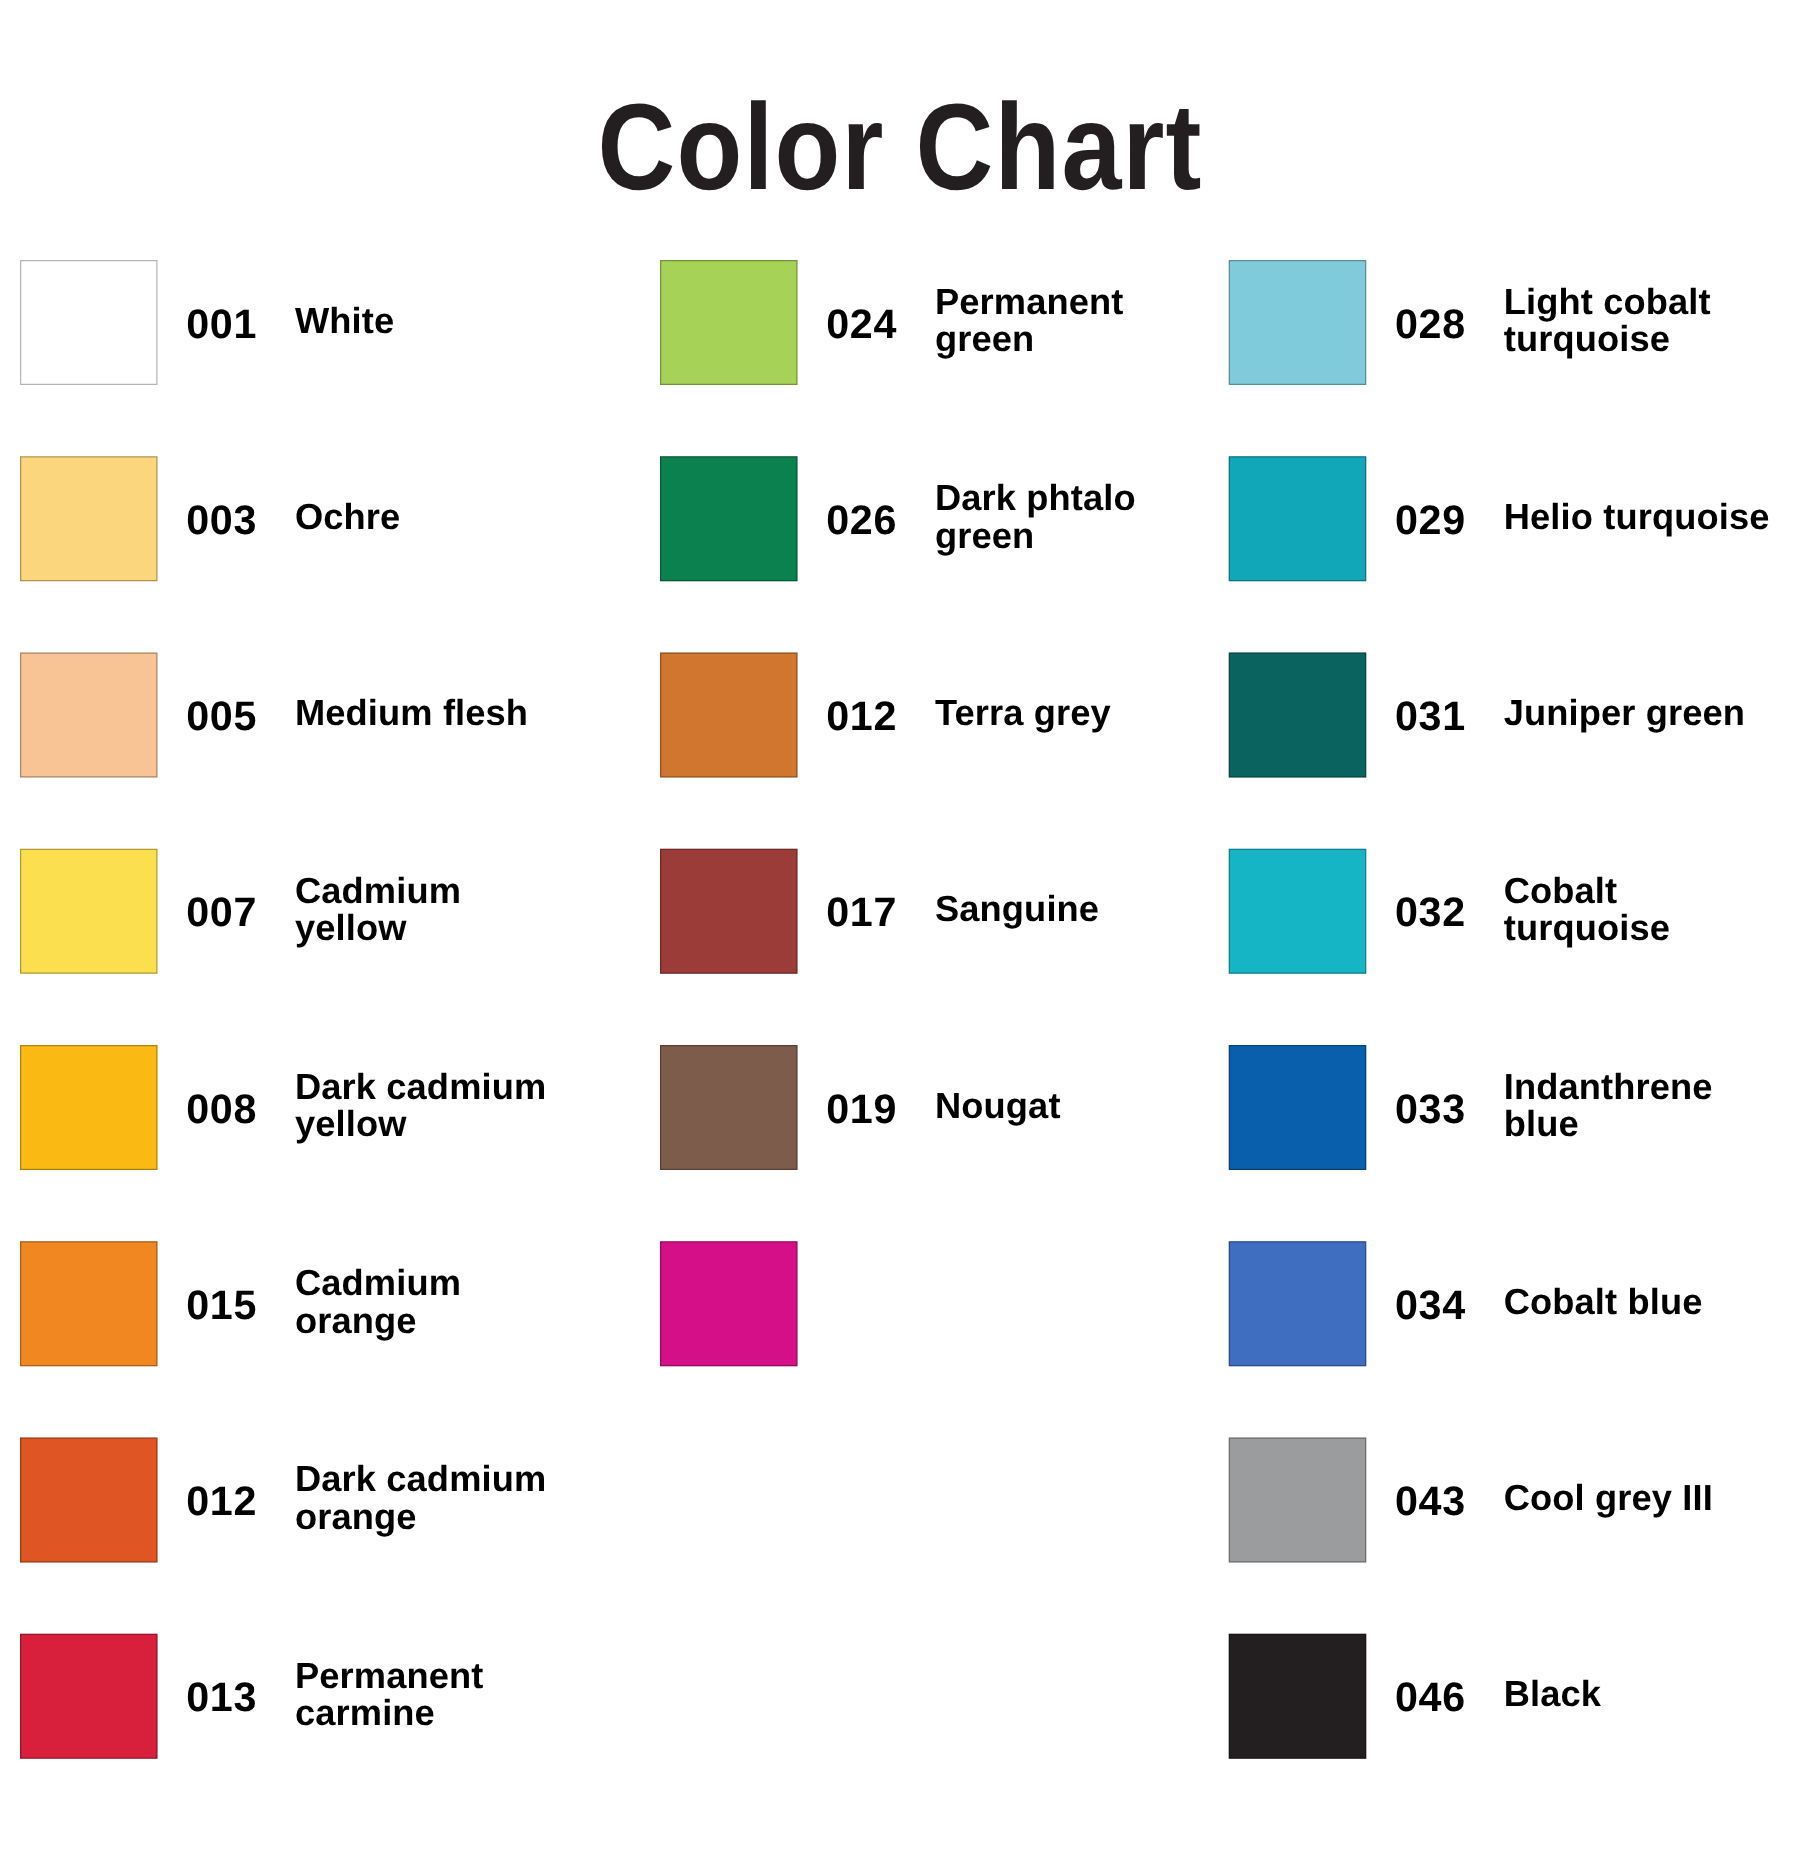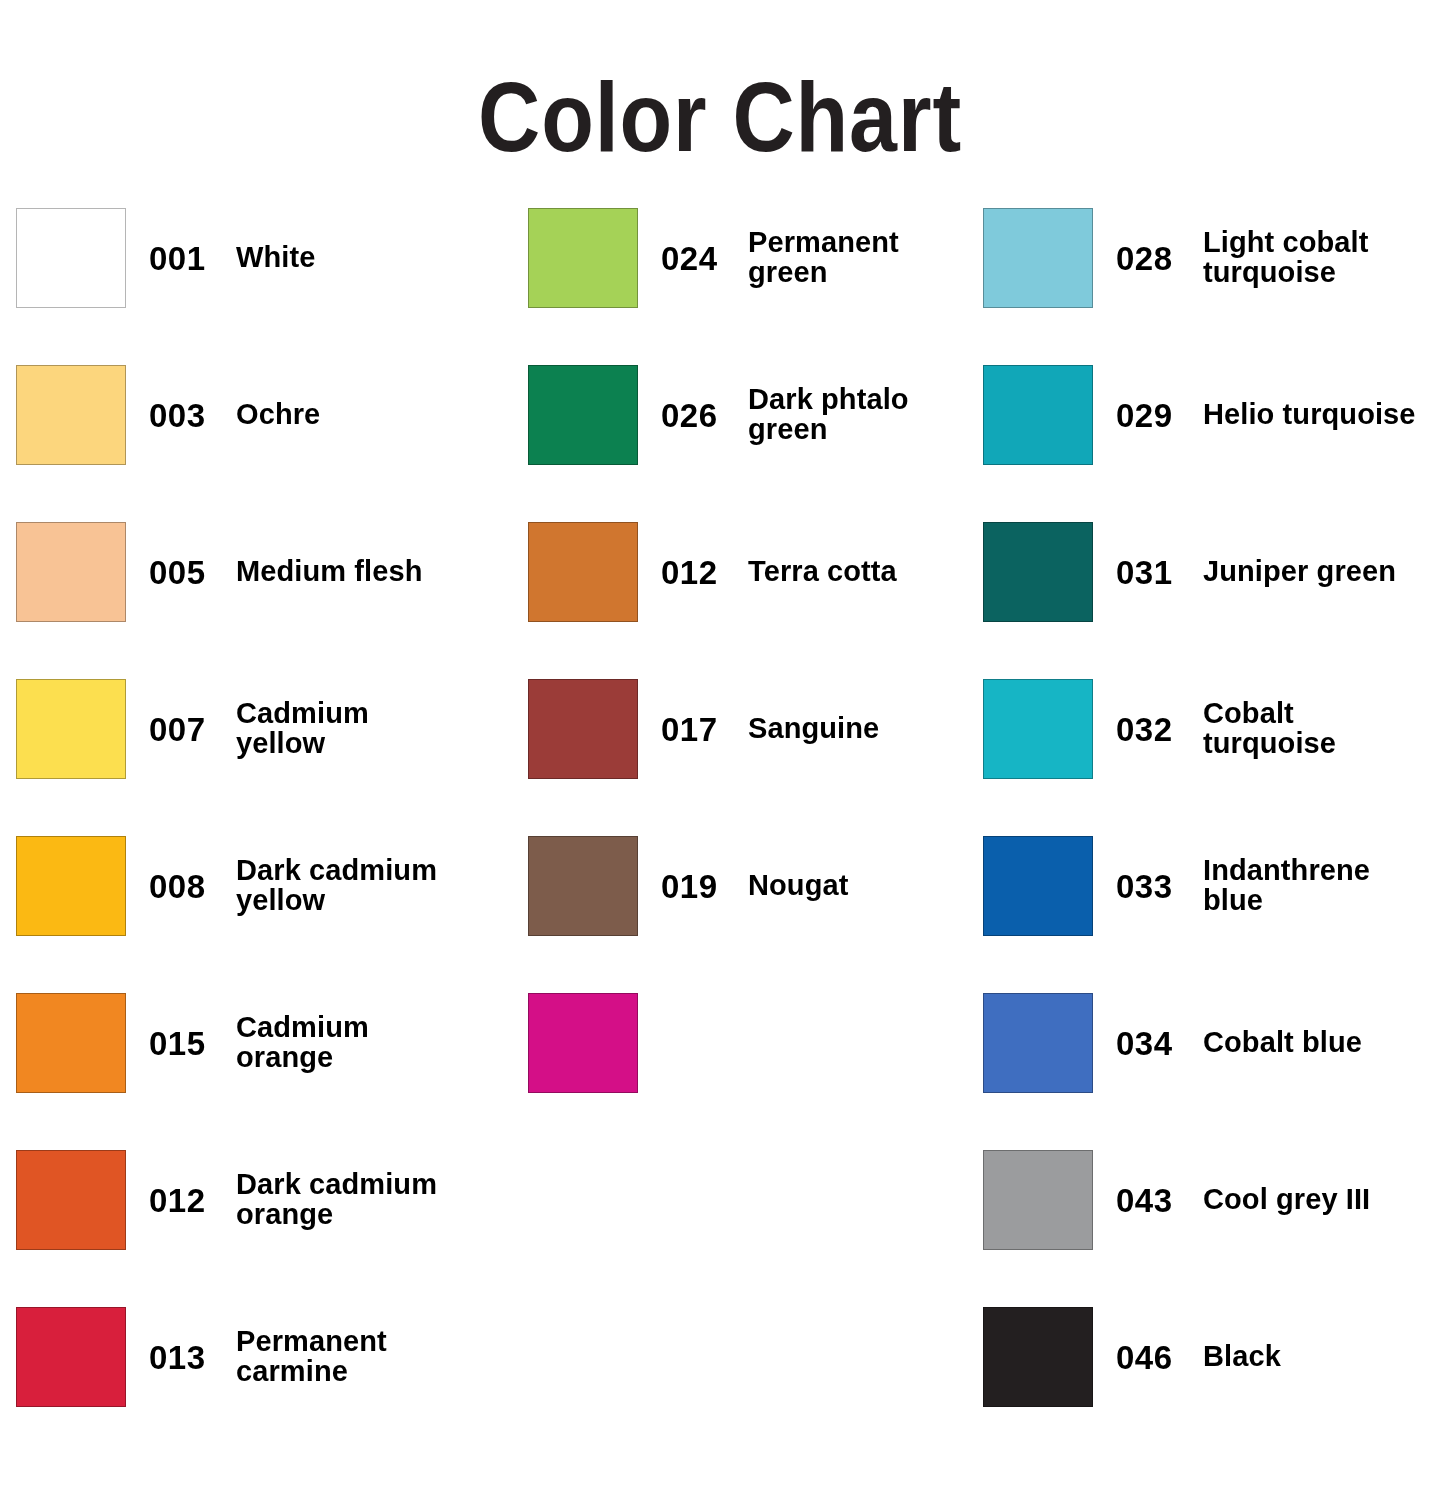--- a/index.html
+++ b/index.html
@@ -181,21 +181,21 @@
         <div class="row-text">
           <span class="code">026</span>
           <span class="name">Dark phtalo
 green</span>
         </div>
       </div>
       <div class="color-row">
         <div class="swatch" title="#d0762f" style="background: rgb(208, 118, 47);"></div>
         <div class="row-text">
           <span class="code">012</span>
-          <span class="name">Terra cotta</span>
+          <span class="name">Terra grey</span>
         </div>
       </div>
       <div class="color-row">
         <div class="swatch" title="#9b3c38" style="background: rgb(155, 60, 56);"></div>
         <div class="row-text">
           <span class="code">017</span>
           <span class="name">Sanguine</span>
         </div>
       </div>
       <div class="color-row">

